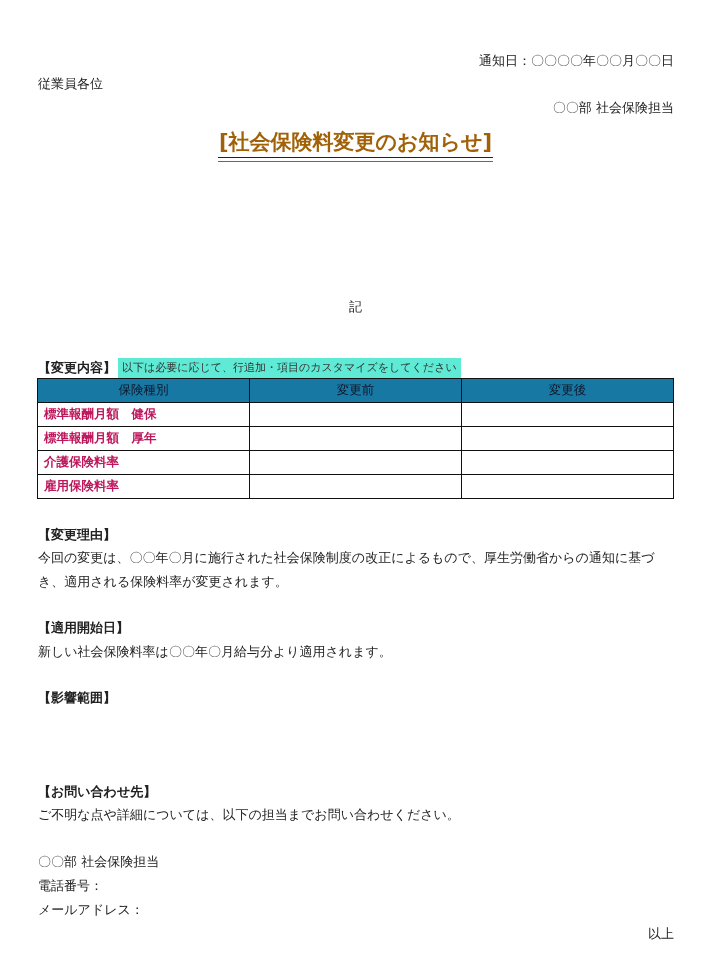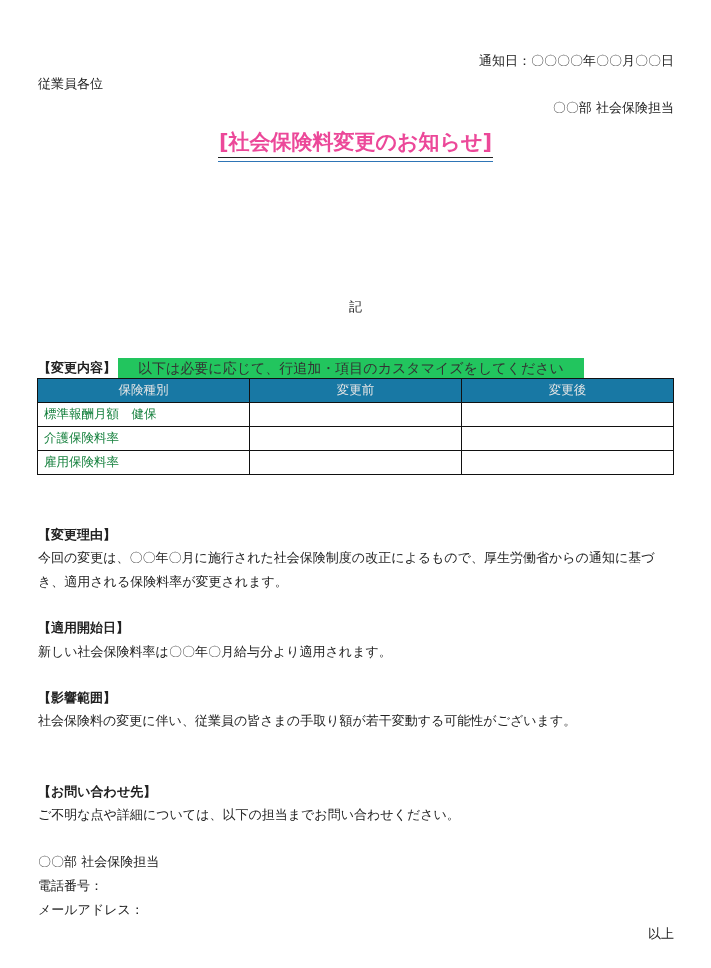--- a/index.html
+++ b/index.html
@@ -9,41 +9,41 @@
     color: #222222; font-size: 13px;
   }
   .abs { position: absolute; white-space: nowrap; line-height: 16px; text-align: center; }
   .right { right: 37px; text-align: right; }
   .left { left: 38px; }
   .title {
     position: absolute; left: 0; width: 711px; top: 128px; text-align: center;
   }
   .title span {
     display: inline-block; font-size: 21px; font-weight: bold; line-height: 28px;
-    color: #ec4899; padding: 0 1px 1px 1px;
+    color: #a16207; padding: 0 1px 1px 1px;
     border-bottom: 1px solid #222222;
     box-shadow: 0 3px 0 0 #ffffff, 0 4px 0 0 #2e75b6;
   }
   .para { position: absolute; left: 38px; width: 640px; line-height: 24px; font-size: 13px; }
   .note { top: 298px; left: 0; width: 711px; text-align: center; position: absolute; font-size: 13px; }
   .sec-head { position: absolute; left: 38px; font-weight: bold; font-size: 13px; line-height: 16px; white-space: nowrap; }
   .hint {
-    display: inline-block; background: #22c55e; font-weight: normal; font-size: 14px;
-    padding: 2px 20px; margin-left: 2px; vertical-align: middle; color: #333;
+    display: inline-block; background: #5eead4; font-weight: normal; font-size: 11px;
+    padding: 2px 4px; margin-left: 2px; vertical-align: middle; color: #333;
   }
   table.changes {
     position: absolute; left: 37px; top: 378px; width: 637px;
     border-collapse: collapse; font-size: 12.5px;
   }
   table.changes th {
-    background: #1878a4; color: #e5e5e5; font-weight: normal; height: 23px;
+    background: #1878a4; color: #0f172a; font-weight: normal; height: 23px;
     border: 1px solid #111111; padding: 0; text-align: center;
   }
   table.changes td {
-    border: 1px solid #111111; height: 23px; padding: 0 0 0 6px; color: #15803d;
+    border: 1px solid #111111; height: 23px; padding: 0 0 0 6px; color: #be185d; font-weight: bold;
   }
   .col1 { width: 211px; }
   .col2 { width: 211px; }
 </style>
 </head>
 <body>
 
 <div class="abs right" style="top:53px;">通知日：〇〇〇〇年〇〇月〇〇日</div>
 <div class="abs left" style="top:76px;">従業員各位</div>
 <div class="abs right" style="top:100px;">〇〇部  社会保険担当</div>
@@ -69,41 +69,45 @@
       <th>変更後</th>
     </tr>
   </thead>
   <tbody>
     <tr>
       <td>標準報酬月額　健保</td>
       <td></td>
       <td></td>
     </tr>
     <tr>
+      <td>標準報酬月額　厚年</td>
+      <td></td>
+      <td></td>
+    </tr>
+    <tr>
       <td>介護保険料率</td>
       <td></td>
       <td></td>
     </tr>
     <tr>
       <td>雇用保険料率</td>
       <td></td>
       <td></td>
     </tr>
   </tbody>
 </table>
 
 <div class="sec-head" style="top:527px;">【変更理由】</div>
 <div class="para" style="top:546px;">今回の変更は、〇〇年〇月に施行された社会保険制度の改正によるもので、厚生労働省からの通知に基づき、適用される保険料率が変更されます。</div>
 
 <div class="sec-head" style="top:620px;">【適用開始日】</div>
 <div class="para" style="top:640px;">新しい社会保険料率は〇〇年〇月給与分より適用されます。</div>
 
 <div class="sec-head" style="top:690px;">【影響範囲】</div>
 <div class="para" style="top:709px;">
-  <div>社会保険料の変更に伴い、従業員の皆さまの手取り額が若干変動する可能性がございます。</div>
 </div>
 
 <div class="sec-head" style="top:784px;">【お問い合わせ先】</div>
 <div class="para" style="top:803px;">ご不明な点や詳細については、以下の担当までお問い合わせください。</div>
 
 <div class="abs left" style="top:854px;">〇〇部  社会保険担当</div>
 <div class="abs left" style="top:878px;">電話番号：</div>
 <div class="abs left" style="top:902px;">メールアドレス：</div>
 <div class="abs right" style="top:926px;">以上</div>
 

